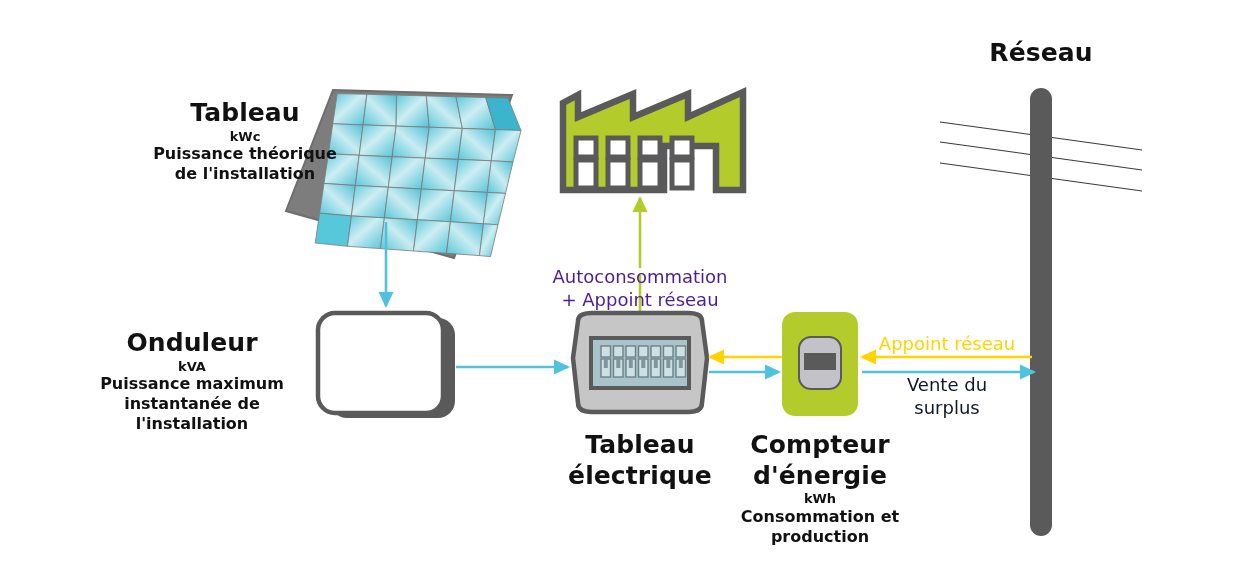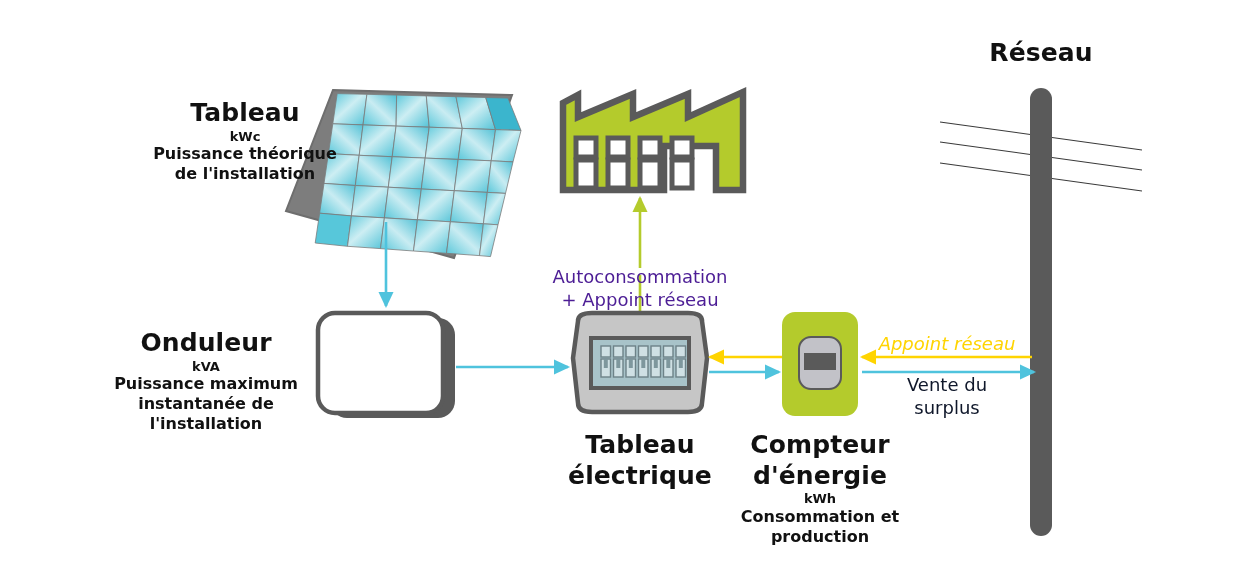--- a/index.html
+++ b/index.html
@@ -226,21 +226,21 @@
     </g>
   </svg>
 
   <div class="lbl" style="left:110px; top:98px; width:270px;">
     <span class="title">Tableau</span>
     <span class="unit">kWc</span>
     <span class="desc">Puissance théorique</span>
     <span class="desc">de l'installation</span>
   </div>
 
-  <div class="lbl" style="left:96px; top:328px; width:220px;">
+  <div class="lbl" style="left:82px; top:328px; width:220px;">
     <span class="title">Onduleur</span>
     <span class="unit">kVA</span>
     <span class="desc">Puissance maximum</span>
     <span class="desc">instantanée de l'installation</span>
   </div>
 
   <div class="lbl" style="left:730px; top:430px; width:180px;">
     <span class="title">Compteur</span>
     <span class="title">d'énergie</span>
     <span class="unit">kWh</span>
@@ -255,21 +255,21 @@
 
   <div class="lbl" style="left:951px; top:38px; width:180px;">
     <span class="title">Réseau</span>
   </div>
 
   <div class="flow-lbl" style="left:520px; top:226px; width:240px; color:#4c1d95;margin-top:39px;">
     <span>Autoconsommation</span><br>
     <span>+ Appoint réseau</span>
   </div>
 
-  <div class="flow-lbl" style="left:862px; top:332px; width:170px; color:#ffd400; font-weight:normal;font-style:italic;">
+  <div class="flow-lbl" style="left:862px; top:332px; width:170px; color:#ffd400; font-weight:normal;">
     <span>Appoint réseau</span>
   </div>
 
   <div class="flow-lbl" style="left:872px; top:373px; width:150px; color:#0f172a;">
     <span>Vente du</span><br>
     <span>surplus</span>
   </div>
 
 </div>
 

